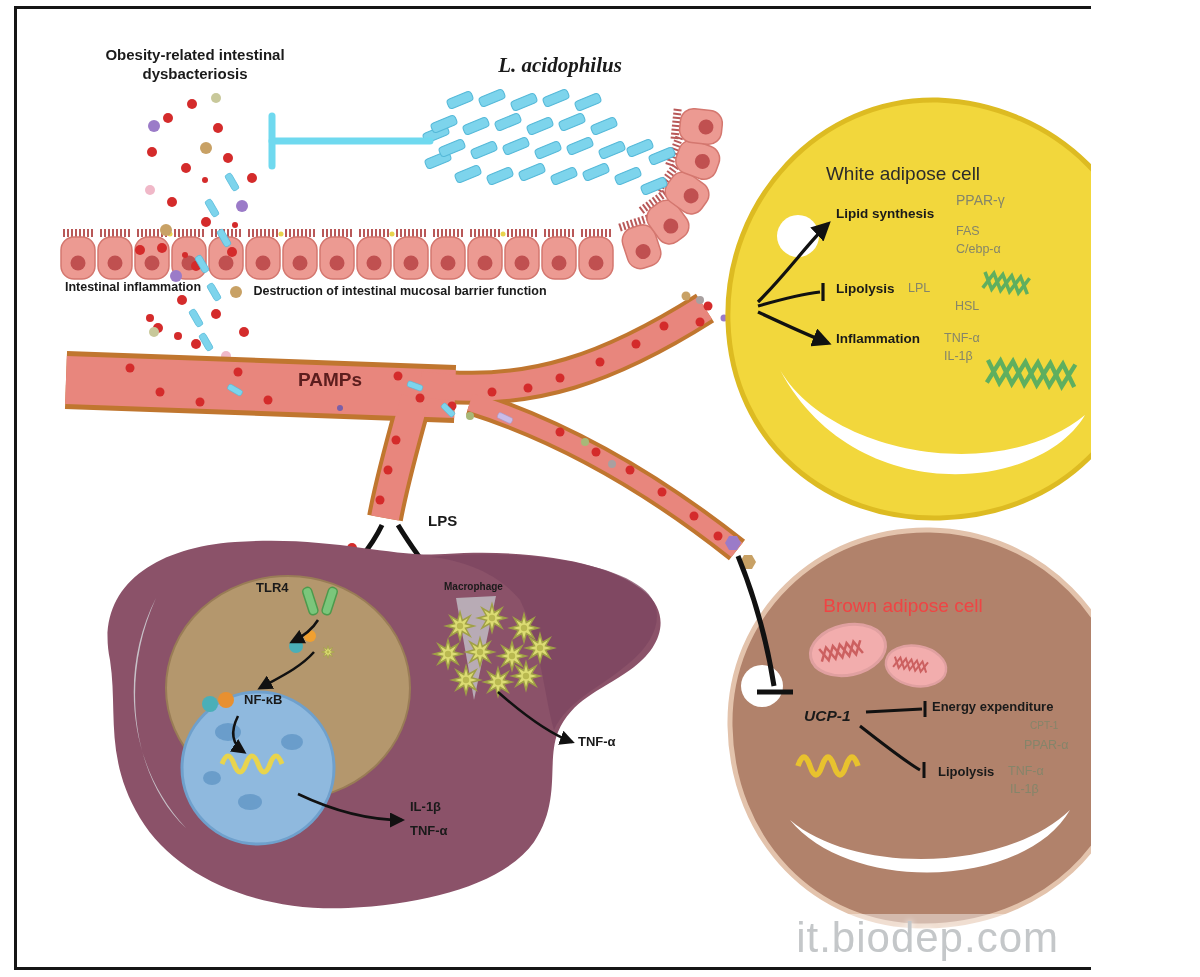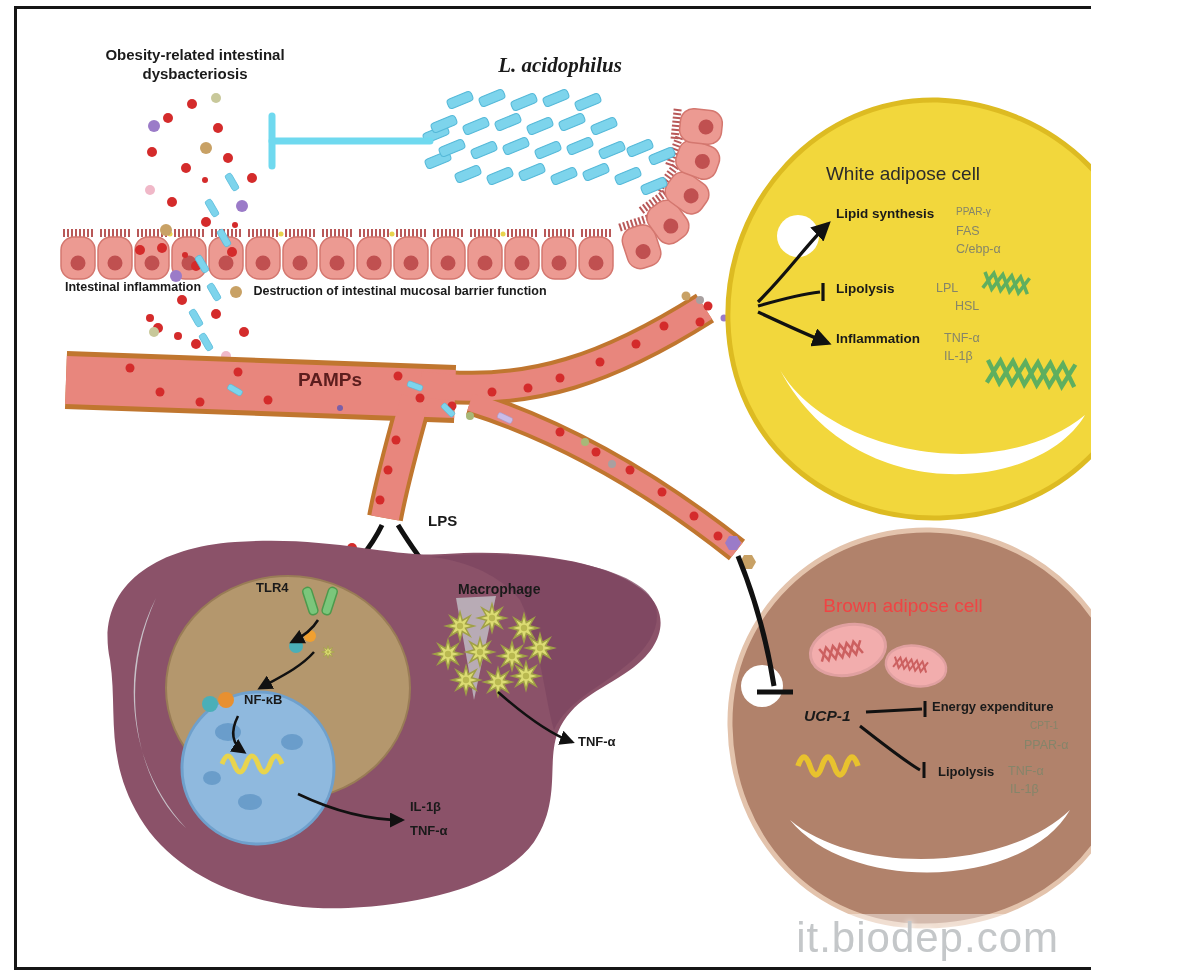--- a/index.html
+++ b/index.html
@@ -362,32 +362,32 @@
 
   <div class="lbl ctr" style="left:55px;top:46px;width:280px;font-size:15px;">Obesity-related intestinal dysbacteriosis</div>
   <div class="lbl ctr serif" style="left:440px;top:52px;width:240px;font-size:21px;">L. acidophilus</div>
   <div class="lbl ctr" style="left:58px;top:280px;width:150px;font-size:12.5px;">Intestinal inflammation</div>
   <div class="lbl ctr" style="left:250px;top:284px;width:300px;font-size:12.5px;">Destruction of intestinal mucosal barrier function</div>
   <div class="lbl maroon" style="left:298px;top:368px;font-size:19px;">PAMPs</div>
   <div class="lbl" style="left:428px;top:512px;font-size:15px;">LPS</div>
 
   <div class="lbl" style="left:256px;top:580px;font-size:13px;">TLR4</div>
   <div class="lbl" style="left:244px;top:692px;font-size:13px;">NF-κB</div>
-  <div class="lbl" style="left:458px;top:581px;font-size:14px;text-align:center;">Macrophage</div>
+  <div class="lbl" style="left:444px;top:581px;font-size:10px;text-align:center;">Macrophage</div>
   <div class="lbl" style="left:578px;top:734px;font-size:13px;">TNF-α</div>
   <div class="lbl" style="left:410px;top:799px;font-size:13px;">IL-1β</div>
   <div class="lbl" style="left:410px;top:823px;font-size:13px;">TNF-α</div>
 
   <div class="lbl ctr it" style="left:778px;top:162px;width:250px;font-size:19px;color:#2b2b2b;">White adipose cell</div>
   <div class="lbl" style="left:836px;top:206px;font-size:13.5px;">Lipid synthesis</div>
-  <div class="lbl gray" style="left:956px;top:206px;font-size:10px;">PPAR-γ</div>
+  <div class="lbl gray" style="left:956px;top:192px;font-size:14px;">PPAR-γ</div>
   <div class="lbl gray" style="left:956px;top:224px;font-size:12.5px;">FAS</div>
   <div class="lbl gray" style="left:956px;top:242px;font-size:12.5px;">C/ebp-α</div>
   <div class="lbl" style="left:836px;top:281px;font-size:13.5px;">Lipolysis</div>
-  <div class="lbl gray" style="left:936px;top:281px;font-size:12.5px;">LPL</div>
+  <div class="lbl gray" style="left:908px;top:281px;font-size:12.5px;">LPL</div>
   <div class="lbl gray" style="left:908px;top:299px;font-size:12.5px;margin-left:47px;">HSL</div>
   <div class="lbl" style="left:836px;top:331px;font-size:13.5px;">Inflammation</div>
   <div class="lbl gray" style="left:944px;top:331px;font-size:12.5px;">TNF-α</div>
   <div class="lbl gray" style="left:944px;top:349px;font-size:12.5px;">IL-1β</div>
 
   <div class="lbl ctr it" style="left:778px;top:594px;width:250px;font-size:19px;color:#ef4444;">Brown adipose cell</div>
   <div class="lbl" style="left:804px;top:706px;font-size:15.5px;font-style:italic;">UCP-1</div>
   <div class="lbl" style="left:932px;top:699px;font-size:13px;">Energy expenditure</div>
   <div class="lbl gray" style="left:1030px;top:720px;font-size:10px;">CPT-1</div>
   <div class="lbl gray" style="left:1024px;top:738px;font-size:12.5px;">PPAR-α</div>

